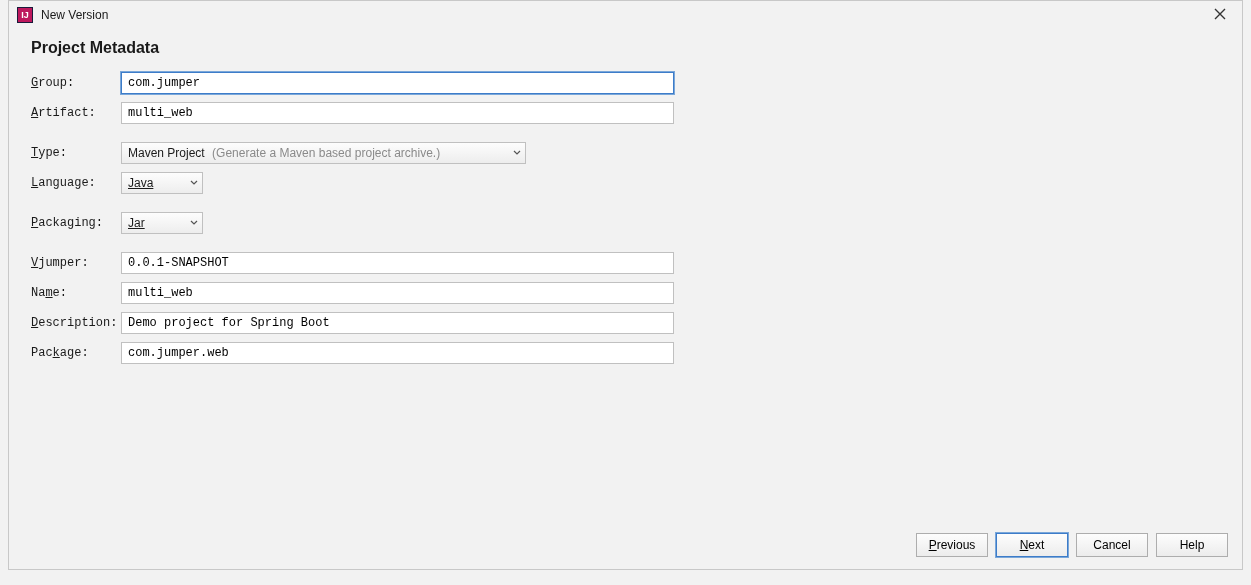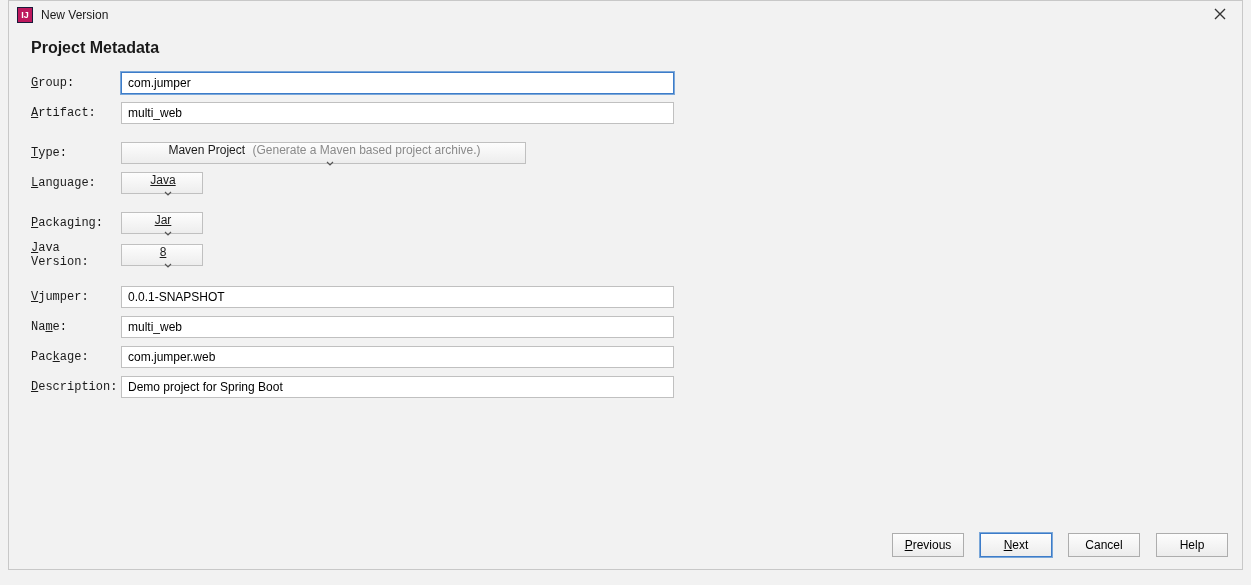--- a/index.html
+++ b/index.html
@@ -68,53 +68,52 @@
   width: 90px;
   flex-shrink: 0;
   font-family: Liberation Mono, monospace;
 }
 .mnemonic { text-decoration: underline; }
 .text-input {
   height: 22px;
   border: 1px solid #c0c0c0;
   background: #fff;
   padding: 0 6px;
-  font-family: Liberation Sans, sans-serif;
+  font-family: Liberation Mono, monospace;
   font-size: 12px;
   outline: none;
 }
 .text-input.focused {
   border: 1px solid #3d7cc9;
   box-shadow: 0 0 0 1px #7aa7d9;
 }
 .wide-input { width: 553px; }
 .select-box {
   height: 22px;
   border: 1px solid #c0c0c0;
   background: linear-gradient(#fdfdfd,#ededed);
   display: inline-flex;
   align-items: center;
   padding: 0 4px 0 6px;
   cursor: pointer;
   font-size: 12px;
-  flex-direction: column;
 }
 .select-box .sel-text { flex: 1; white-space: nowrap; }
 .select-box .sel-hint { color: #8a8a8a; margin-left: 4px; }
 .select-box .chev {
   margin-left: 10px;
   color: #555;
 }
 .select-type { width: 405px; }
 .select-small { width: 82px; text-decoration: underline; }
 .buttonbar {
   display: flex;
   justify-content: flex-end;
   align-items: center;
-  gap: 16px;
+  gap: 8px;
   padding: 10px 14px 12px 14px;
 }
 .btn {
   min-width: 72px;
   height: 24px;
   border: 1px solid #adadad;
   background: linear-gradient(#fdfdfd,#ececec);
   font-family: inherit;
   font-size: 12px;
   cursor: pointer;
@@ -180,50 +179,41 @@
     <div class="form-row">
       <div class="form-label"><span></span><span class="mnemonic">P</span><span>ackaging:</span></div>
       <div class="select-box select-small">
         <span class="sel-text">Jar</span>
         <span class="chev"><svg class="chev-svg" viewBox="0 0 8 8">
               <path d="M1 2 L4 5 L7 2" stroke="#555" stroke-width="1.2" fill="none"></path>
             </svg></span>
       </div>
     </div>
 
-    <div class="form-row">
-      <div class="form-label"><span></span><span class="mnemonic">J</span><span>ava Version:</span></div>
-      <div class="select-box select-small">
-        <span class="sel-text">8</span>
-        <span class="chev"><svg class="chev-svg" viewBox="0 0 8 8">
-              <path d="M1 2 L4 5 L7 2" stroke="#555" stroke-width="1.2" fill="none"></path>
-            </svg></span>
-      </div>
-    </div>
 
     <div class="form-gap"></div>
 
     <div class="form-row">
       <div class="form-label"><span></span><span class="mnemonic">V</span><span>jumper:</span></div>
       <input class="text-input wide-input" value="0.0.1-SNAPSHOT" style="">
     </div>
 
     <div class="form-row">
       <div class="form-label"><span>Na</span><span class="mnemonic">m</span><span>e:</span></div>
       <input class="text-input wide-input" value="multi_web" style="">
     </div>
 
     <div class="form-row">
+      <div class="form-label"><span></span><span class="mnemonic">D</span><span>escription:</span></div>
+      <input class="text-input wide-input" value="Demo project for Spring Boot" style="">
+    </div>
+
+    <div class="form-row">
       <div class="form-label"><span>Pac</span><span class="mnemonic">k</span><span>age:</span></div>
       <input class="text-input wide-input" value="com.jumper.web" style="">
-    </div>
-
-    <div class="form-row">
-      <div class="form-label"><span></span><span class="mnemonic">D</span><span>escription:</span></div>
-      <input class="text-input wide-input" value="Demo project for Spring Boot" style="">
     </div>
 
   </div>
 
   <div class="buttonbar">
     <button class="btn"><span class="mnemonic">P</span><span>revious</span></button>
     <button class="btn default"><span></span><span class="mnemonic">N</span><span>ext</span></button>
     <button class="btn">Cancel</button>
     <button class="btn">Help</button>
   </div>

